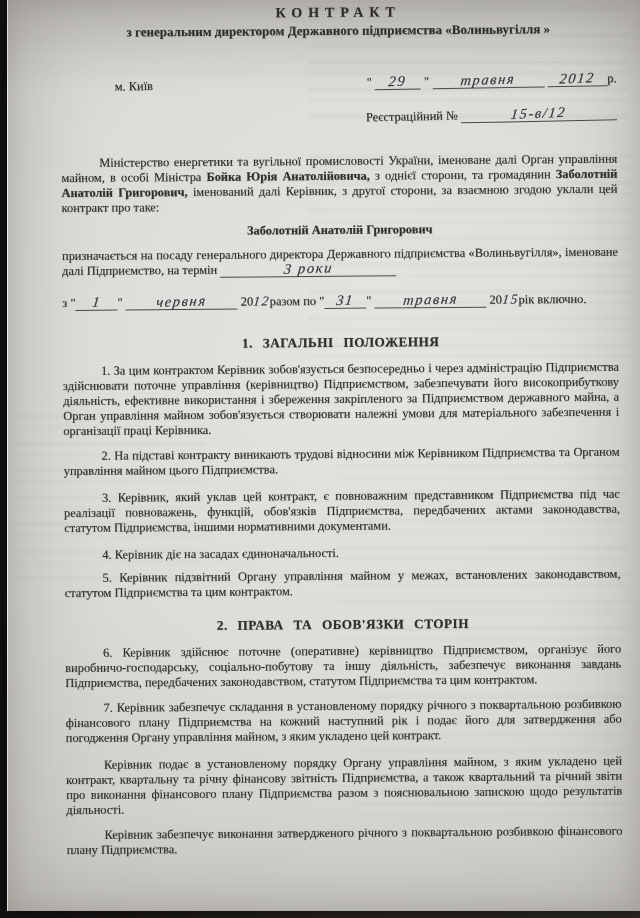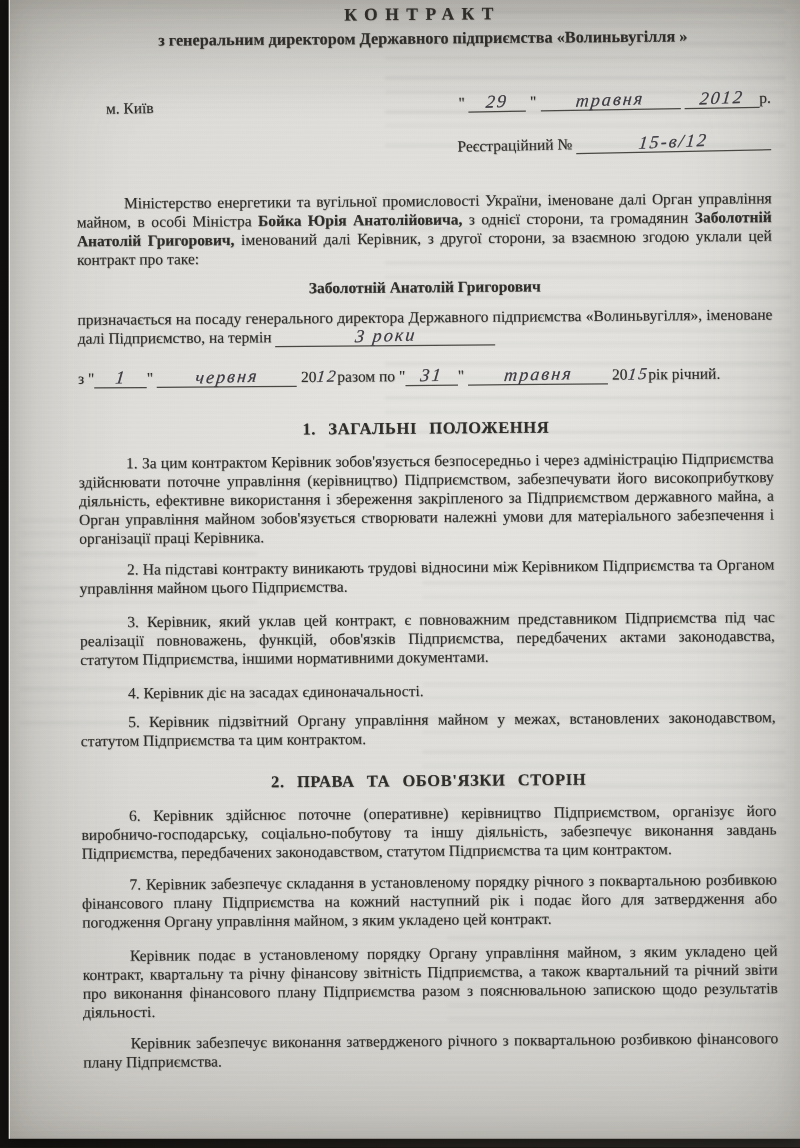--- a/index.html
+++ b/index.html
@@ -35,21 +35,21 @@
   
   .content{
     position:absolute;left:52px;top:6px;width:556px;
     transform:rotate(-0.45deg);transform-origin:0 0;
     color:#2f2d2a;font-size:12.4px;line-height:15px;
     text-shadow:0.3px 0.3px 0.7px rgba(48,46,42,0.5);
   }
   .doc-title{text-align:center;font-weight:bold;font-size:14px;letter-spacing:6px;line-height:18px;}
   .doc-subtitle{text-align:center;font-weight:bold;font-size:13px;line-height:18px;}
   .city-date{display:flex;justify-content:space-between;align-items:flex-end;margin-top:36px;transform:rotate(-0.5deg);}
-  .city{margin-left:24px;}
+  .city{margin-left:54px;}
   .reg-row{text-align:right;margin-top:20px;transform:rotate(-0.7deg);}
   p{margin:0;text-align:justify;text-indent:38px;}
   .intro{margin-top:28px;}
   b{font-weight:bold;}
   .name-line{text-align:center;font-weight:bold;margin-top:9px;text-indent:0;}
   .appoint{margin-top:9px;text-indent:0;}
   .period-line{margin-top:16px;text-indent:0;text-align:left;}
   .heading{text-align:center;font-weight:bold;font-size:13.2px;letter-spacing:.5px;word-spacing:6px;text-indent:0;}
   .h1{margin-top:26px;}
   .h2{margin-top:18px;}
@@ -109,21 +109,21 @@
         <span class="blank w-term"><span class="hand">3 роки</span></span>
       </p>
 
       <p class="period-line">
         <span>з</span>
         <span>"</span><span class="blank w-day2"><span class="hand">1</span></span><span>"</span>
         <span class="blank w-month"><span class="hand">червня</span></span>
         <span>20</span><span class="hand hand-sm">12</span><span>разом по</span>
         <span>"</span><span class="blank w-day2"><span class="hand">31</span></span><span>"</span>
         <span class="blank w-month"><span class="hand">травня</span></span>
-        <span>20</span><span class="hand hand-sm">15</span><span>рік річний.</span>
+        <span>20</span><span class="hand hand-sm">15</span><span>рік включно.</span>
       </p>
 
       <div class="heading h1">1. ЗАГАЛЬНІ ПОЛОЖЕННЯ</div>
 
       <p class="mt12">1. За цим контрактом Керівник зобов'язується безпосередньо і через  адміністрацію Підприємства здійснювати поточне управління (керівництво) Підприємством, забезпечувати його високоприбуткову діяльність, ефективне використання і збереження  закріпленого за Підприємством державного майна, а Орган управління майном зобов'язується створювати належні умови для матеріального забезпечення і організації праці Керівника.</p>
       <p class="mt10">2. На підставі контракту виникають трудові відносини між Керівником Підприємства та Органом управління майном цього Підприємства.</p>
       <p class="mt12">3. Керівник, який уклав цей контракт, є повноважним представником Підприємства під час реалізації повноважень, функцій, обов'язків Підприємства, передбачених актами законодавства, статутом Підприємства, іншими нормативними документами.</p>
       <p class="mt12">4.  Керівник діє на засадах єдиноначальності.</p>
       <p class="mt8">5.  Керівник підзвітний Органу управління майном у межах, встановлених законодавством, статутом Підприємства та цим контрактом.</p>
 

